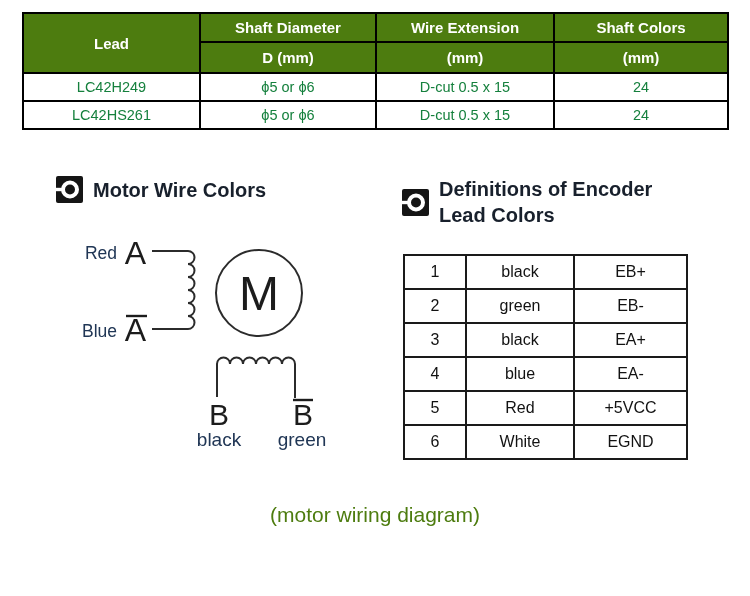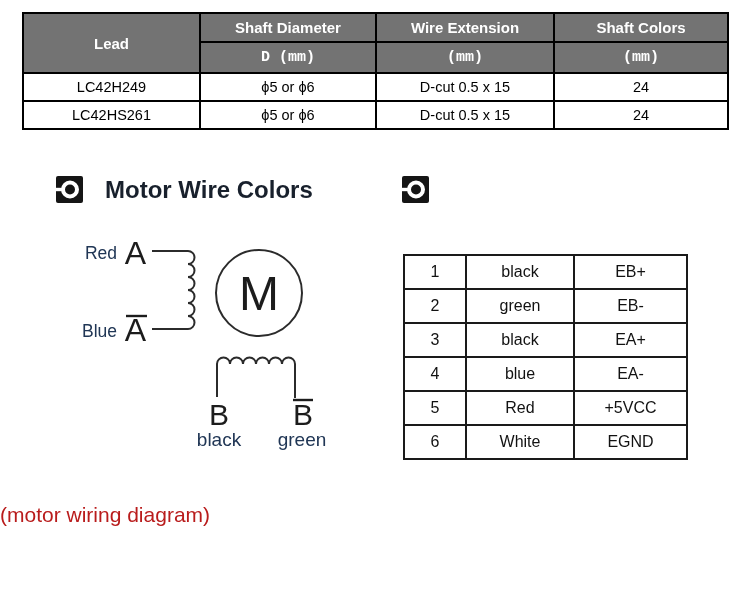--- a/index.html
+++ b/index.html
@@ -6,49 +6,49 @@
   .page {
     position:relative; width:750px; height:596px; background:#ffffff;
     font-family:"Liberation Sans", sans-serif; overflow:hidden;
   }
 
   
   .spec-table-wrap { position:absolute; left:22px; top:12px; }
   table { border-collapse:collapse; table-layout:fixed; }
   .spec-table td { border:2px solid #000; text-align:center; vertical-align:middle; padding:0; }
   .spec-table .hd {
-    background:#737373; color:#ffffff; font-weight:700; font-size:15px;
+    background:#4d7c0f; color:#ffffff; font-weight:700; font-size:15px;
   }
-  .spec-table .r-sub td { height:29px;font-family:Liberation Mono, monospace; }
+  .spec-table .r-sub td { height:29px; }
   .spec-table .r-top td { height:27px; }
-  .spec-table .r-data td { height:26px; font-size:14.5px; color:#000000; }
+  .spec-table .r-data td { height:26px; font-size:14.5px; color:#15803d; }
 
   
-  .section-head { position:absolute; display:flex; align-items:center; gap:22px;
-    color:#18202c; font-size:24px; font-weight:600; line-height:26px; }
+  .section-head { position:absolute; display:flex; align-items:center; gap:10px;
+    color:#18202c; font-size:20px; font-weight:600; line-height:26px; }
   .head-left  { left:56px;  top:176px; }
   .head-right { left:402px; top:176px; }
   .bullet-icon { flex:0 0 auto; width:27px; height:27px; }
 
   
   .wiring-svg { position:absolute; left:60px; top:233px; }
   .wire { stroke:#2b2b2b; stroke-width:2; fill:none; }
   .term { fill:#1c1c1c; font-family:"Liberation Sans",sans-serif; }
   .wcolor { fill:#203655; font-family:"Liberation Sans",sans-serif; }
 
   
   .encoder-table-wrap { position:absolute; left:403px; top:254px; }
   .encoder-table td {
     border:2px solid #1a1a1a; text-align:center; vertical-align:middle;
     height:32px; font-size:16px; color:#121212; padding:0;
   }
 
   
-  .caption { position:absolute; left:0; right:0; top:503px; text-align:left;
-    font-size:21px; color:#b91c1c; }
+  .caption { position:absolute; left:0; right:0; top:503px; text-align:center;
+    font-size:21px; color:#4d7c0f; }
 </style>
 </head>
 <body>
 
 <div class="page">
 
   <div class="spec-table-wrap">
     <table class="spec-table">
       <colgroup>
         <col style="width:177px">
@@ -92,20 +92,24 @@
     </svg>
     <span>Motor Wire Colors</span>
   </div>
 
   <div class="section-head head-right">
     <svg class="bullet-icon" viewBox="0 0 27 27">
       <rect x="0" y="0" width="27" height="27" rx="2" fill="#151515"></rect>
       <circle cx="14" cy="13.5" r="7" fill="none" stroke="#ffffff" stroke-width="4"></circle>
       <line x1="0" y1="13.5" x2="7" y2="13.5" stroke="#ffffff" stroke-width="3.4"></line>
     </svg>
+    <span>
+      <span>Definitions of Encoder</span><br>
+      <span>Lead Colors</span>
+    </span>
   </div>
 
   <svg class="wiring-svg" width="270" height="225" viewBox="0 0 270 225">
 
     <text class="wcolor" x="57" y="26" font-size="17.5" text-anchor="end">Red</text>
     <text class="term" x="75.5" y="31" font-size="32" text-anchor="middle">A</text>
 
     <text class="wcolor" x="57" y="104" font-size="17.5" text-anchor="end">Blue</text>
     <line x1="66" y1="83" x2="87" y2="83" stroke="#1c1c1c" stroke-width="2.4"></line>
     <text class="term" x="75.5" y="108" font-size="32" text-anchor="middle">A</text>

